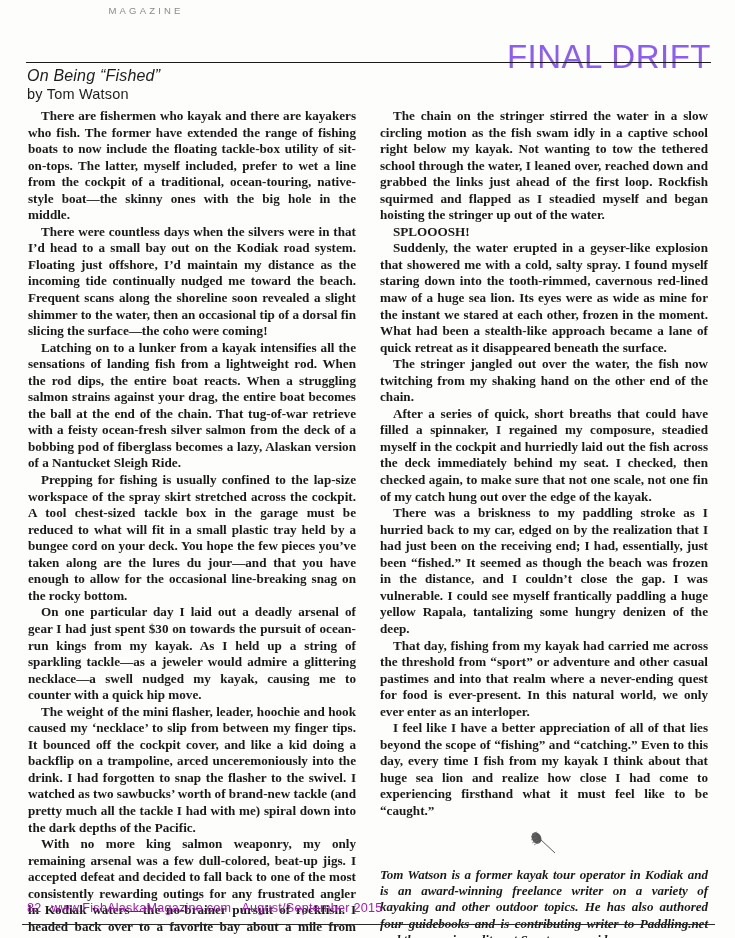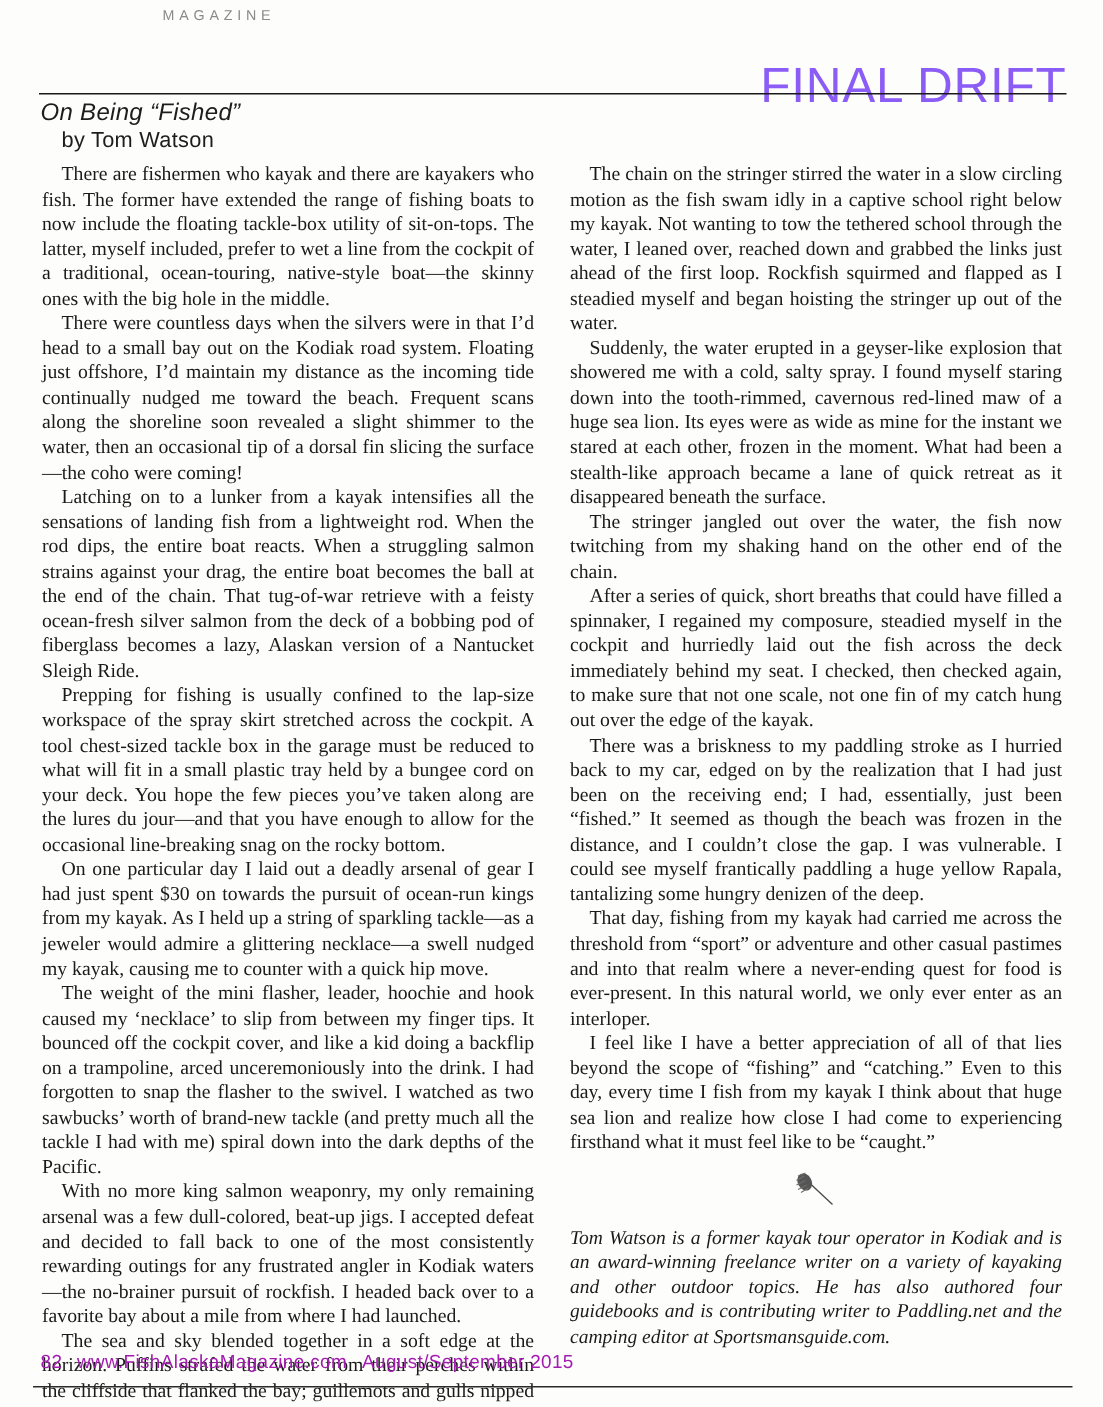--- a/index.html
+++ b/index.html
@@ -82,21 +82,21 @@
     font-family: "Liberation Sans", sans-serif;
     font-size: 16px;
     line-height: 24px;
     color: #1d1d1d;
     letter-spacing: 0.2px;
     white-space: nowrap;
     font-style: italic;
   }
   .byline {
     position: absolute;
-    left: 41px;
+    left: 27px;
     top: 85px;
     font-family: "Liberation Sans", sans-serif;
     font-size: 14.5px;
     line-height: 18px;
     color: #1d1d1d;
     letter-spacing: 0.2px;
     white-space: nowrap;
   }
 
   
@@ -117,20 +117,21 @@
 
   .col p {
     margin: 0;
     font-family: "Liberation Serif", serif;
     font-size: 13.15px;
     line-height: 16.55px;
     text-align: justify;
     text-indent: 13px;
     color: #1a1a1a;
     hyphens: none;
+    font-weight: bold;
   }
   .col p.no-indent { text-indent: 0; }
 
   
   .ornament {
     margin: 11px 0 10px 0;
     text-align: center;
     height: 26px;
   }
   .ornament svg { display: inline-block; vertical-align: middle; }
@@ -197,20 +198,21 @@
       <p>Latching on to a lunker from a kayak intensifies all the sensations of landing fish from a lightweight rod. When the rod dips, the entire boat reacts. When a struggling salmon strains against your drag, the entire boat becomes the ball at the end of the chain. That tug-of-war retrieve with a feisty ocean-fresh silver salmon from the deck of a bobbing pod of fiberglass becomes a lazy, Alaskan version of a Nantucket Sleigh Ride.</p>
       <p>Prepping for fishing is usually confined to the lap-size workspace of the spray skirt stretched across the cockpit. A tool chest-sized tackle box in the garage must be reduced to what will fit in a small plastic tray held by a bungee cord on your deck. You hope the few pieces you’ve taken along are the lures du jour—and that you have enough to allow for the occasional line-breaking snag on the rocky bottom.</p>
       <p>On one particular day I laid out a deadly arsenal of gear I had just spent $30 on towards the pursuit of ocean-run kings from my kayak. As I held up a string of sparkling tackle—as a jeweler would admire a glittering necklace—a swell nudged my kayak, causing me to counter with a quick hip move.</p>
       <p>The weight of the mini flasher, leader, hoochie and hook caused my ‘necklace’ to slip from between my finger tips. It bounced off the cockpit cover, and like a kid doing a backflip on a trampoline, arced unceremoniously into the drink. I had forgotten to snap the flasher to the swivel. I watched as two sawbucks’ worth of brand-new tackle (and pretty much all the tackle I had with me) spiral down into the dark depths of the Pacific.</p>
       <p>With no more king salmon weaponry, my only remaining arsenal was a few dull-colored, beat-up jigs. I accepted defeat and decided to fall back to one of the most consistently rewarding outings for any frustrated angler in Kodiak waters—the no-brainer pursuit of rockfish. I headed back over to a favorite bay about a mile from where I had launched.</p>
       <p>The sea and sky blended together in a soft edge at the horizon. Puffins strafed the water from their perches within the cliffside that flanked the bay; guillemots and gulls nipped at snacks along the surface. With all the ease of bringing home fish from the market, I quickly advanced into the “catching” mode. No sleigh rides, no line-dragging runs, just assembly-line fishing</p>
     </div>
 
     <div class="col col-right">
       <p>The chain on the stringer stirred the water in a slow circling motion as the fish swam idly in a captive school right below my kayak. Not wanting to tow the tethered school through the water, I leaned over, reached down and grabbed the links just ahead of the first loop. Rockfish squirmed and flapped as I steadied myself and began hoisting the stringer up out of the water.</p>
+      <p>SPLOOOSH!</p>
       <p>Suddenly, the water erupted in a geyser-like explosion that showered me with a cold, salty spray. I found myself staring down into the tooth-rimmed, cavernous red-lined maw of a huge sea lion. Its eyes were as wide as mine for the instant we stared at each other, frozen in the moment. What had been a stealth-like approach became a lane of quick retreat as it disappeared beneath the surface.</p>
       <p>The stringer jangled out over the water, the fish now twitching from my shaking hand on the other end of the chain.</p>
       <p>After a series of quick, short breaths that could have filled a spinnaker, I regained my composure, steadied myself in the cockpit and hurriedly laid out the fish across the deck immediately behind my seat. I checked, then checked again, to make sure that not one scale, not one fin of my catch hung out over the edge of the kayak.</p>
       <p>There was a briskness to my paddling stroke as I hurried back to my car, edged on by the realization that I had just been on the receiving end; I had, essentially, just been “fished.” It seemed as though the beach was frozen in the distance, and I couldn’t close the gap. I was vulnerable. I could see myself frantically paddling a huge yellow Rapala, tantalizing some hungry denizen of the deep.</p>
       <p>That day, fishing from my kayak had carried me across the threshold from “sport” or adventure and other casual pastimes and into that realm where a never-ending quest for food is ever-present. In this natural world, we only ever enter as an interloper.</p>
       <p>I feel like I have a better appreciation of all of that lies beyond the scope of “fishing” and “catching.” Even to this day, every time I fish from my kayak I think about that huge sea lion and realize how close I had come to experiencing firsthand what it must feel like to be “caught.”</p>
 
       <div class="ornament">
         <svg width="34" height="26" viewBox="0 0 34 26" aria-hidden="true">
           <g fill="none" stroke="#4a4a4a" stroke-width="0.9">

